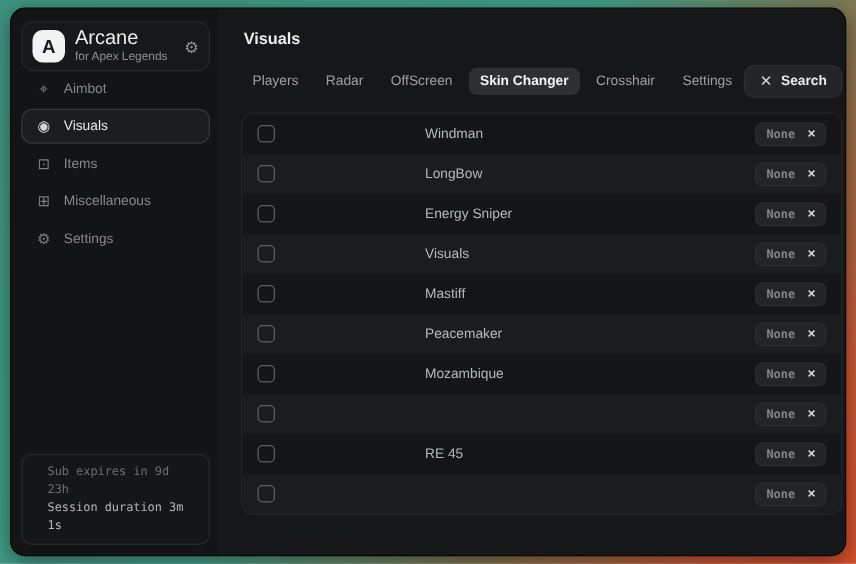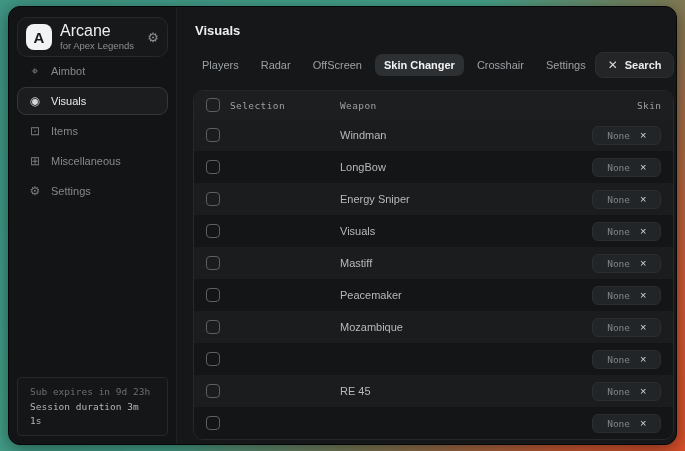--- a/index.html
+++ b/index.html
@@ -47,22 +47,22 @@
     color:#85898c; font-size:11px; cursor:pointer;
   }
   .nav-item .nav-icon { font-size:12px; width:14px; text-align:center; color:#797e82; }
   .nav-item.selected {
     background:#1b1d1f; border-color:#34383b; color:#e9ebec;
   }
   .nav-item.selected .nav-icon { color:#d4d7d9; }
 
   .sidebar-footer {
     position:absolute; left:8px; right:8px; bottom:8px;
-    border:1px solid #26282b; border-radius:4px; background:#141617;
-    padding:7px 12px; line-height:1.5;
+    border:1px solid #26282b; border-radius:9px; background:#141617;
+    padding:7px 20px; line-height:1.5;
   }
   .sf-line1 { font-size:9.5px; color:#6a6f73; }
   .sf-line2 { font-size:9.5px; color:#b3b7ba; }
 
   
   .main { flex:1; background:#151718; padding:14px 9px 10px 16px; position:relative; }
   .main-title { font-size:13px; font-weight:bold; color:#eceeef; margin:2px 0 14px 2px; }
 
   .tab-row { display:flex; align-items:center; margin-bottom:12px; }
   .tabs { display:flex; gap:4px; }
@@ -91,21 +91,21 @@
   .t-row:nth-child(odd):not(.t-head) { background:#131516; }
   .t-row:nth-child(even):not(.t-head) { background:#1a1c1e; }
   .checkbox {
     width:14px; height:14px; border:1.5px solid #5b6064; border-radius:4px;
     background:transparent; cursor:pointer;
   }
   .weapon-name { font-size:11px; color:#b6babd; }
   .skin-badge {
     justify-self:end; display:flex; align-items:center; gap:10px;
     background:#222527; border:1px solid #2b2e30; border-radius:6px;
-    padding:3px 14px; cursor:pointer;
+    padding:3px 8px; cursor:pointer;font-weight:bold;
   }
   .skin-badge .skin-val { font-family:"DejaVu Sans Mono", monospace; font-size:9.5px; color:#808589; }
   .skin-badge .clear-x { font-size:11px; color:#d6dadc; line-height:1; cursor:pointer; }
 </style>
 </head>
 <body>
 
 <div class="window">
 
   <div class="sidebar">
@@ -160,26 +160,20 @@
           <div class="tab">Crosshair</div>
           <div class="tab">Settings</div>
         </div>
       <div class="search-btn">
         <span class="x-ic">✕</span>
         <span>Search</span>
       </div>
     </div>
 
     <div class="table">
-      <div class="t-row t-head">
-        <div class="checkbox"></div>
-        <div class="hd">Selection</div>
-        <div class="hd">Weapon</div>
-        <div class="hd hd-skin">Skin</div>
-      </div>
 
     <div class="t-row">
     <div class="checkbox"></div>
     <div></div>
     <div class="weapon-name">Windman</div>
     <div class="skin-badge">
       <span class="skin-val">None</span>
       <span class="clear-x">×</span>
     </div>
   </div>

